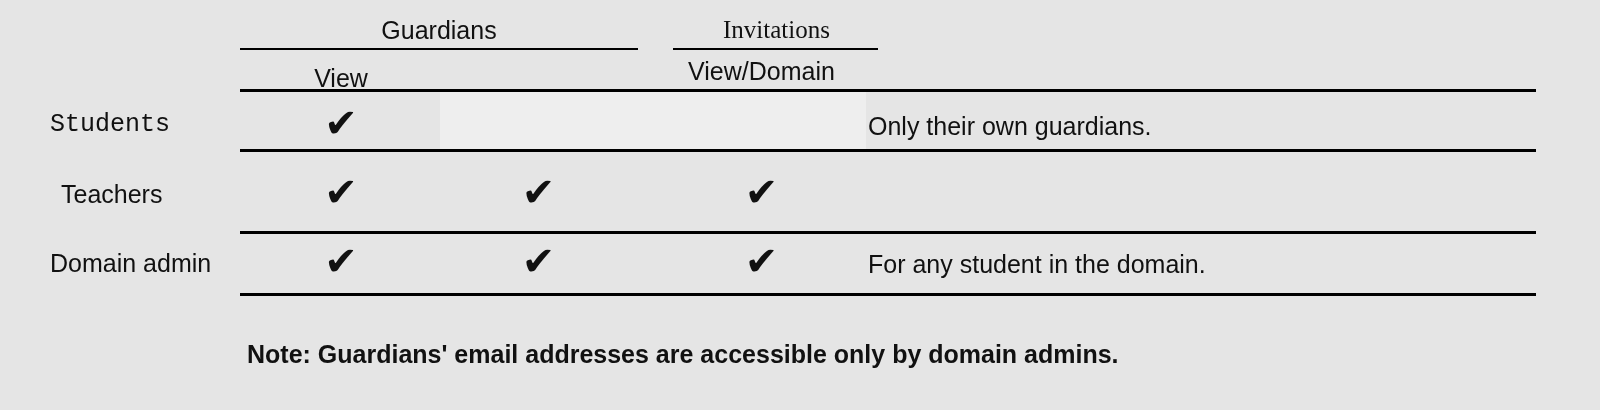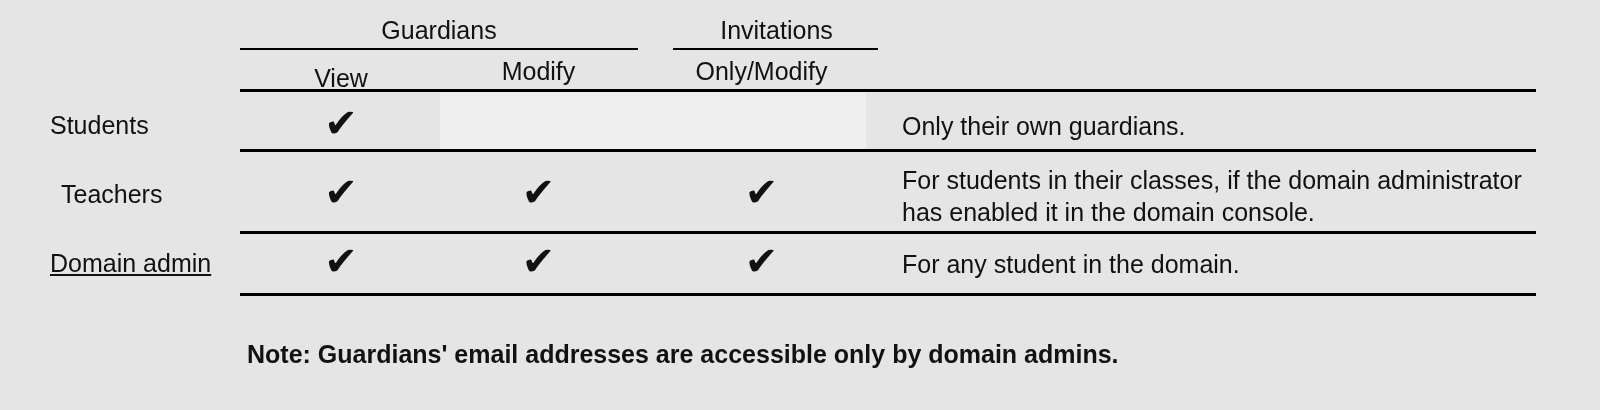--- a/index.html
+++ b/index.html
@@ -55,21 +55,20 @@
     font-size: 25px;
     line-height: 30px;
     white-space: nowrap;
     color: #111111;
   }
   .desc {
     position: absolute;
     font-size: 25px;
     line-height: 32px;
     color: #111111;
-    margin-left: 34px;
   }
   .note {
     position: absolute;
     font-size: 25px;
     line-height: 32px;
     white-space: nowrap;
     color: #111111;
   }
 
   .check {
@@ -82,60 +81,58 @@
     font-weight: 700;
   }
 </style>
 </head>
 <body>
 
 <div id="page">
 
   <div class="grp-head" style="left:240px; top:15px; width:398px;">Guardians</div>
 
-  <div class="grp-head" style="left:675px; top:15px; width:203px;">Invitations</div>
+  <div class="grp-head" style="left:675px; top:15px; width:203px;font-family:Liberation Serif, serif;">Invitations</div>
 
   <div class="rule thin" style="left:240px; top:48px; width:398px;"></div>
   <div class="rule thin" style="left:673px; top:48px; width:205px;"></div>
 
   <div class="sub-head" style="left:243px; top:63px; width:196px;">View</div>
 
-  <div class="sub-head" style="left:440px; top:56px; width:197px;">Modify</div>
 
-  <div class="sub-head" style="left:660px; top:56px; width:203px;">Only/Modify</div>
+  <div class="sub-head" style="left:660px; top:56px; width:203px;">View/Domain</div>
 
   <div class="rule" style="left:240px; top:89px; width:1296px;"></div>
 
   <div class="shade" style="left:440px; top:92px; width:426px; height:58px;"></div>
 
-  <div class="row-label" style="left:50px; top:110px;">Students</div>
+  <div class="row-label" style="left:50px; top:110px;font-family:Liberation Mono, monospace;">Students</div>
 
   <div class="check" style="left:243px; top:103px; width:196px;">✔</div>
 
   <div class="check" style="left:440px; top:103px; width:197px;"></div>
 
   <div class="check" style="left:660px; top:103px; width:203px;"></div>
 
   <div class="desc" style="left:868px; top:110px; width:660px;">Only their own guardians.</div>
 
   <div class="rule" style="left:240px; top:149px; width:1296px;"></div>
 
   <div class="row-label" style="left:50px; top:179px;margin-left:11px;">Teachers</div>
 
   <div class="check" style="left:243px; top:172px; width:196px;">✔</div>
 
   <div class="check" style="left:440px; top:172px; width:197px;">✔</div>
 
   <div class="check" style="left:660px; top:172px; width:203px;">✔</div>
 
-  <div class="desc" style="left:868px; top:164px; width:650px;">For students in their classes, if the domain administrator has enabled it in the domain console.</div>
 
   <div class="rule" style="left:240px; top:231px; width:1296px;"></div>
 
-  <div class="row-label" style="left:50px; top:248px;text-decoration:underline;">Domain admin</div>
+  <div class="row-label" style="left:50px; top:248px;">Domain admin</div>
 
   <div class="check" style="left:243px; top:241px; width:196px;">✔</div>
 
   <div class="check" style="left:440px; top:241px; width:197px;">✔</div>
 
   <div class="check" style="left:660px; top:241px; width:203px;">✔</div>
 
   <div class="desc" style="left:868px; top:248px; width:660px;">For any student in the domain.</div>
 
   <div class="rule" style="left:240px; top:293px; width:1296px;"></div>

